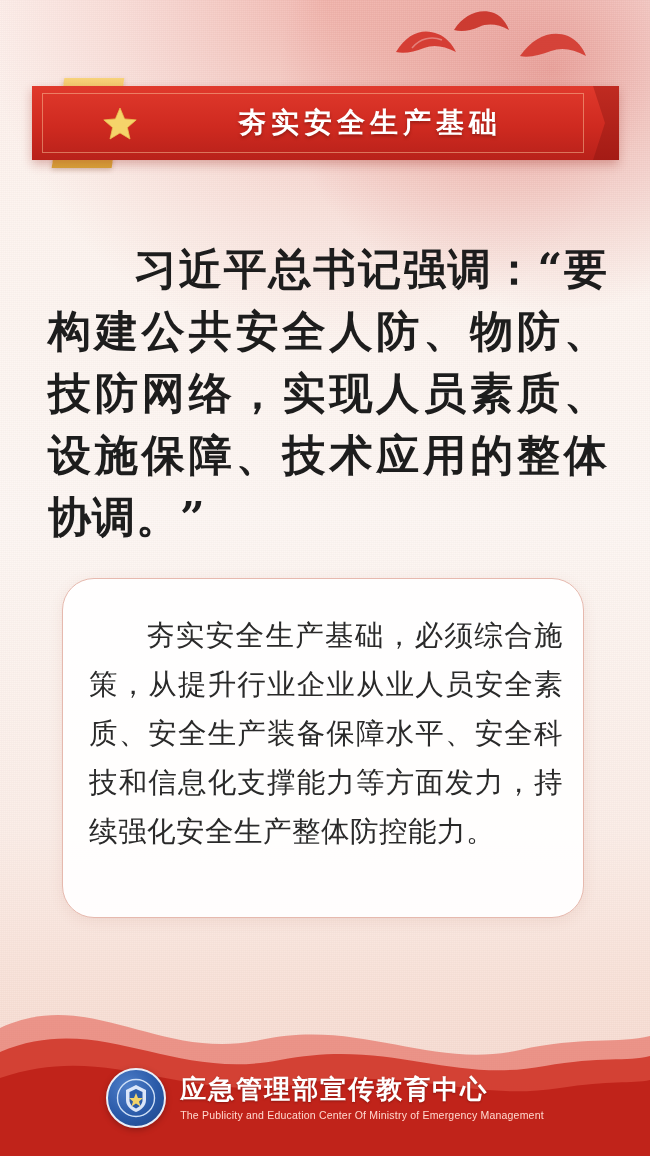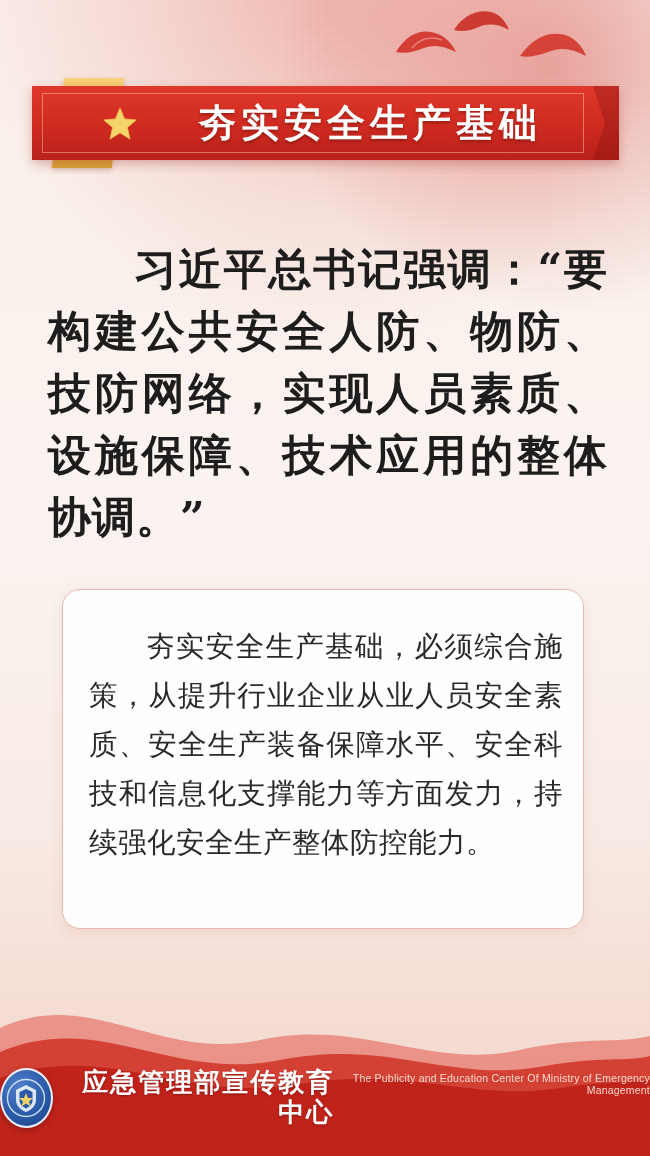--- a/index.html
+++ b/index.html
@@ -102,21 +102,21 @@
     position: absolute;
     left: 130px;
     top: 0;
     right: 40px;
     height: 74px;
     display: flex;
     align-items: center;
     justify-content: center;
     font-family: "DejaVu Serif", "Liberation Serif", serif;
     font-weight: bold;
-    font-size: 38px;
+    font-size: 28px;
     letter-spacing: 5px;
     color: #ffffff;
     text-shadow: 0 2px 3px rgba(110,20,12,0.55);
     white-space: nowrap;
   }
 
   
   .quote {
     position: absolute;
     left: 48px;
@@ -135,25 +135,24 @@
 
   
   .card {
     position: absolute;
     left: 62px;
     top: 578px;
     width: 522px;
     min-height: 340px;
     background: rgba(255,255,255,0.92);
     border: 1px solid #e6b9ae;
-    border-radius: 18px;
+    border-radius: 32px;
     box-shadow: 0 3px 14px rgba(170,90,70,0.10);
     box-sizing: border-box;
     padding: 32px 20px 30px 26px;
-    margin-top: 11px;
   }
   .card-text {
     font-family: "DejaVu Sans", "Liberation Sans", sans-serif;
     font-size: 28.5px;
     line-height: 49px;
     color: #2a2a2a;
     text-indent: 57px;
     text-align: justify;
     letter-spacing: 0.5px;
   }
@@ -186,23 +185,22 @@
     background: radial-gradient(circle at 35% 30%, #4f7fc9 0%, #2a5aa8 55%, #1d4486 100%);
     border: 2px solid #e9eef8;
     display: flex;
     align-items: center;
     justify-content: center;
     box-shadow: 0 2px 6px rgba(0,0,0,0.25);
   }
   .emblem svg { display:block; }
   .org {
     display: flex;
-    flex-direction: row;
-    justify-content: center;
-    text-align: right;
+    flex-direction: column;
+    justify-content: center;
   }
   .org-cn {
     font-family: "DejaVu Sans", "Liberation Sans", sans-serif;
     font-weight: bold;
     font-size: 26px;
     letter-spacing: 2px;
     color: #ffffff;
     text-shadow: 0 1px 2px rgba(90,10,5,0.5);
     line-height: 1.15;
   }

